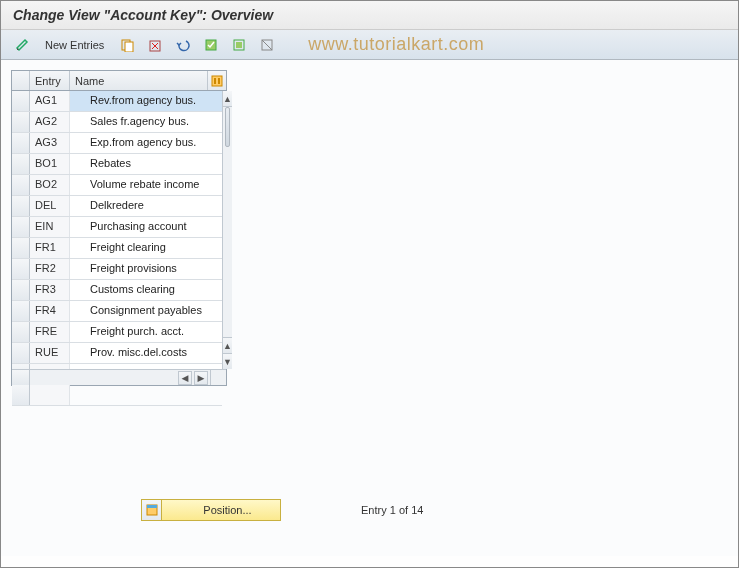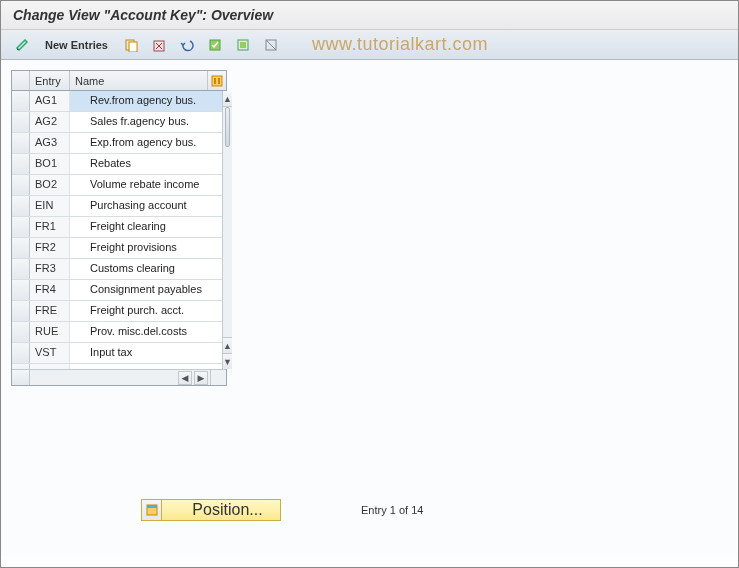--- a/index.html
+++ b/index.html
@@ -32,21 +32,20 @@
     }
     .tb-btn {
       height: 20px;
       display: flex;
       align-items: center;
       justify-content: center;
       padding: 0 4px;
       cursor: pointer;
       font-size: 11px;
       color: #333;
-      font-weight: bold;
     }
     .tb-btn svg { display: block; }
     .tb-new {
       font-size: 11px;
       color: #333;
       padding: 0 6px;
     }
     .watermark {
       color: #c8a05a;
       font-size: 18px;
@@ -207,21 +206,21 @@
       padding-left: 140px;
     }
     .position-btn {
       width: 140px;
       height: 22px;
       background: linear-gradient(#fff8c8,#fbe98e);
       border: 1px solid #c8b040;
       display: flex;
       align-items: center;
       cursor: pointer;
-      font-size: 16px;
+      font-size: 11px;
       color: #333;
       gap: 13px;
     }
     .position-btn .icon-box {
       width: 20px;
       height: 100%;
       background: linear-gradient(#f4f6f8,#e4e9ee);
       border-right: 1px solid #c8b040;
       display: flex;
       align-items: center;
@@ -325,20 +324,25 @@
             <div class="td-key">BO1</div>
             <div class="td-name">Rebates</div>
           </div>
           <div class="tr">
             <div class="td-sel"></div>
             <div class="td-key">BO2</div>
             <div class="td-name">Volume rebate income</div>
           </div>
           <div class="tr">
             <div class="td-sel"></div>
+            <div class="td-key">DEL</div>
+            <div class="td-name">Delkredere</div>
+          </div>
+          <div class="tr">
+            <div class="td-sel"></div>
             <div class="td-key">EIN</div>
             <div class="td-name">Purchasing account</div>
           </div>
           <div class="tr">
             <div class="td-sel"></div>
             <div class="td-key">FR1</div>
             <div class="td-name">Freight clearing</div>
           </div>
           <div class="tr">
             <div class="td-sel"></div>

